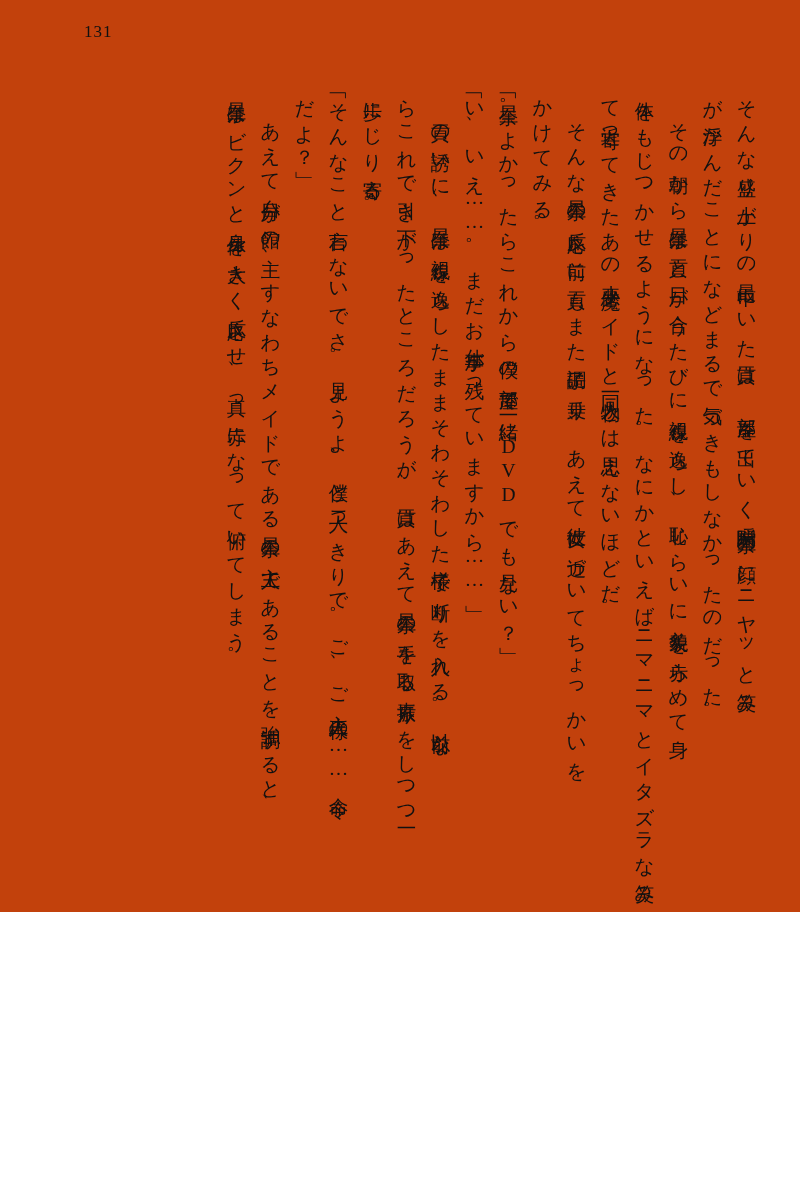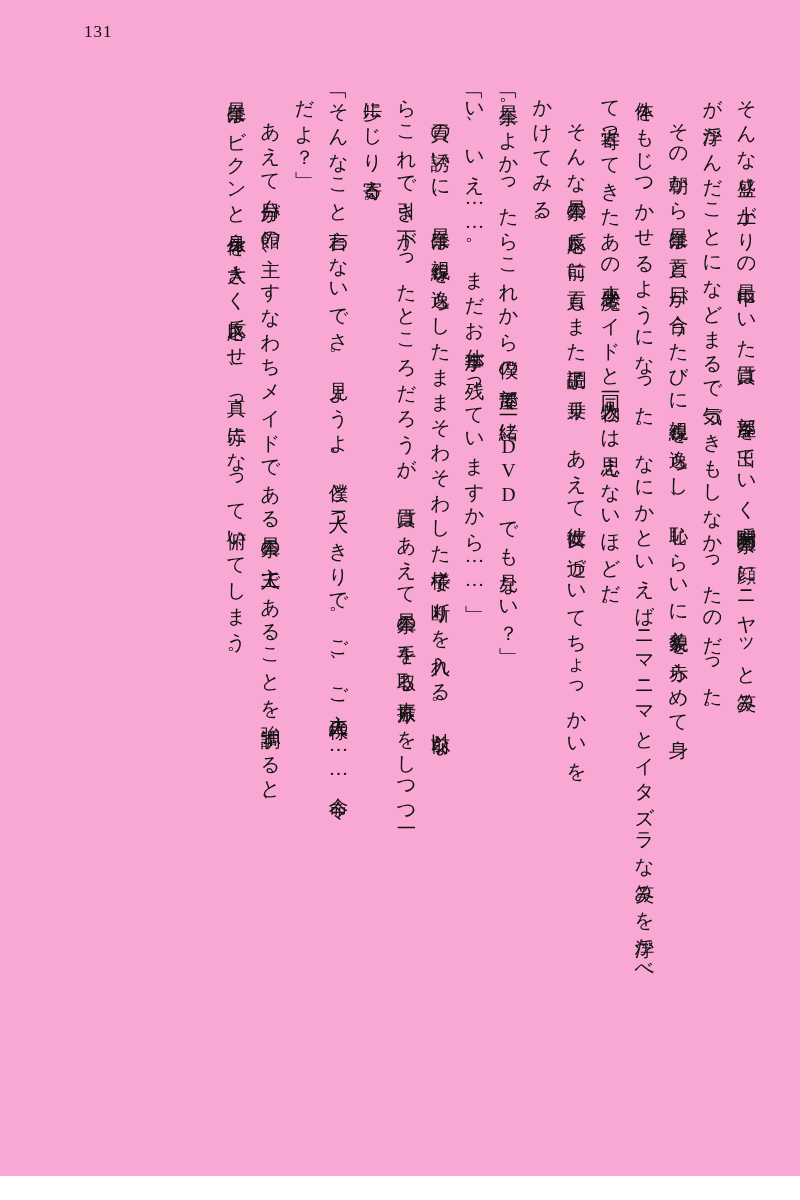--- a/index.html
+++ b/index.html
@@ -3,22 +3,22 @@
 <meta charset="utf-8">
 <style>
   html, body {
     margin: 0;
     padding: 0;
     background: #ffffff;
   }
   .page {
     position: relative;
     width: 800px;
-    height: 1176px;
-    background: #f9a8d4;
+    height: 912px;
+    background: #c2410c;
     overflow: hidden;
     font-family: "Liberation Serif", "DejaVu Serif", serif;
     color: #111111;
   }
   .page-number {
     position: absolute;
     top: 22px;
     left: 84px;
     font-size: 17px;
     font-family: "Liberation Serif", "DejaVu Serif", serif;

